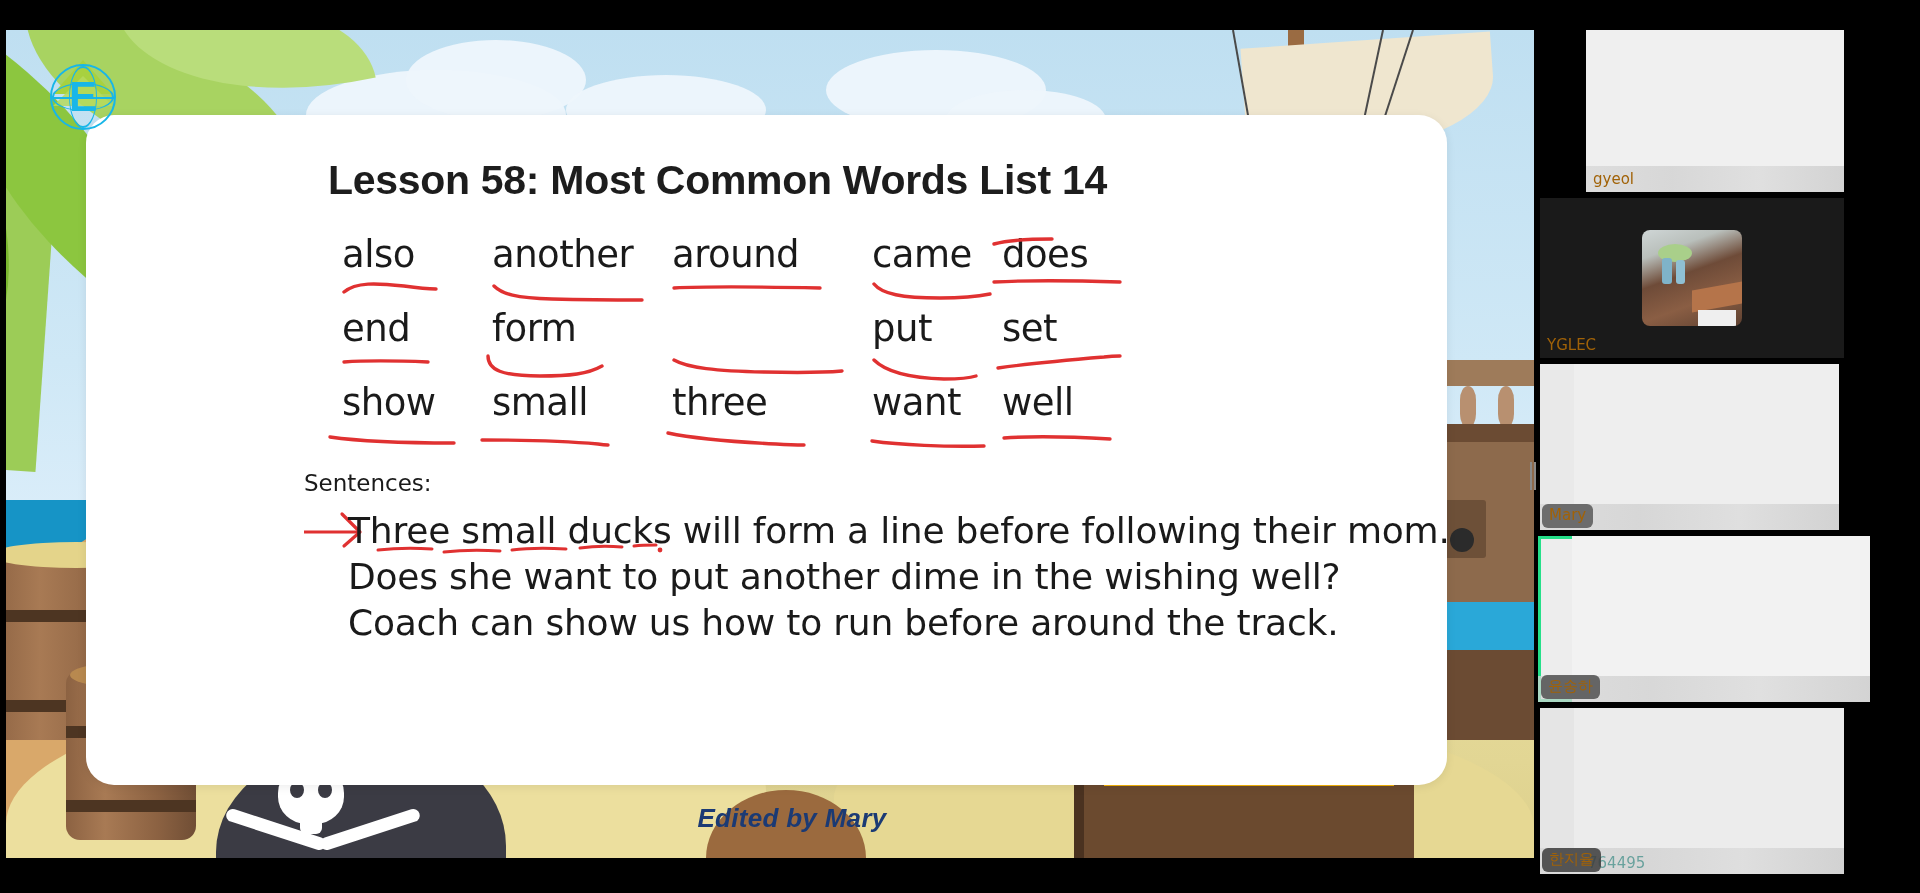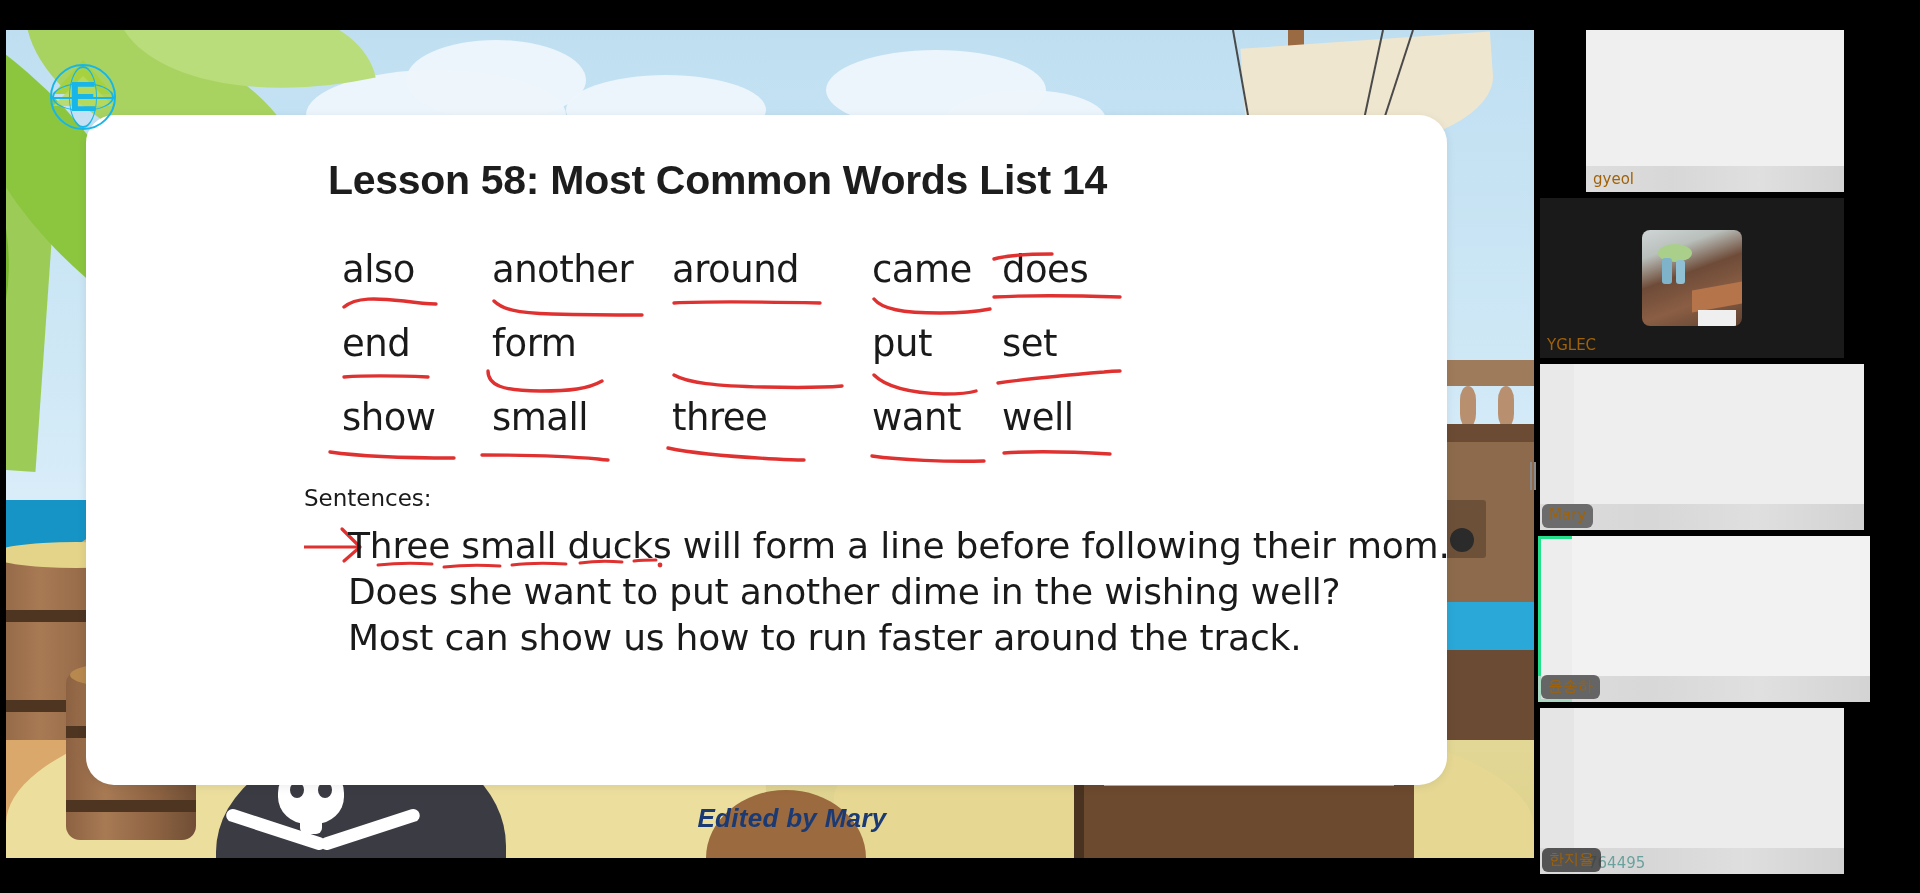--- a/index.html
+++ b/index.html
@@ -274,21 +274,21 @@
     font-weight: 700;
     font-size: 41px;
     color: #1d1d1d;
     letter-spacing: -0.3px;
     margin-left: 208px;
     margin-top: 16px;
     white-space: nowrap;
   }
 
   .word-grid {
-    margin-top: 43px;
+    margin-top: 28px;
     margin-left: 222px;
     width: 900px;
   }
   .word-row {
     display: grid;
     grid-template-columns: 150px 180px 200px 130px 160px;
     margin-bottom: 12px;
   }
   .word-cell { position: relative; height: 62px; }
   .word {
@@ -333,21 +333,21 @@
   }
   .tile {
     position: relative;
     width: 304px;
     margin: 0 0 6px 48px;
     background: #1a1a1a;
     overflow: hidden;
   }
   .tile.t-gyeol  { height: 162px; background: #efefef; margin-left: 48px; width: 258px; }
   .tile.t-yglec  { height: 160px; background: #1a1a1a; width: 304px; margin-left: 2px; }
-  .tile.t-mary   { height: 166px; background: #e9e9e9; width: 324px; margin-left: 2px; }
+  .tile.t-mary   { height: 166px; background: #e9e9e9; width: 299px; margin-left: 2px; }
   .tile.t-yoon   { height: 166px; background: #ededed; width: 332px; margin-left: 0;
                    outline: 3px solid #25e08a; outline-offset: -3px; }
   .tile.t-han    { height: 166px; background: #e5e5e5; width: 304px; margin-left: 2px; }
 
   .tile .inner-frame {
     position: absolute; left: 34px; top: 0; right: 0; bottom: 0;
     background: #f1f1f1;
   }
   .tile .webcam {
     position: absolute; left: 50%; top: 50%;
@@ -668,21 +668,21 @@
             <path d="M140,44 C158,42 178,42 196,43" stroke="#e03131" stroke-width="3" fill="none" stroke-linecap="round"></path>
             <path d="M208,42 C224,40 244,40 262,41" stroke="#e03131" stroke-width="3" fill="none" stroke-linecap="round"></path>
             <path d="M276,40 C290,38 306,38 318,39" stroke="#e03131" stroke-width="3" fill="none" stroke-linecap="round"></path>
             <path d="M330,38 C338,37 346,37 352,37" stroke="#e03131" stroke-width="3" fill="none" stroke-linecap="round"></path>
             <circle cx="356" cy="42" r="2.4" fill="#e03131"></circle>
           </svg>
         </div>
 
         <div class="sentence">Three small ducks will form a line before following their mom.</div>
         <div class="sentence">Does she want to put another dime in the wishing well?</div>
-        <div class="sentence">Most can show us how to run faster around the track.</div>
+        <div class="sentence">Coach can show us how to run before around the track.</div>
       </div>
 
     </div>
   </div>
 
   <div class="drag-handle">
     <span></span>
       <span></span>
   </div>
 

